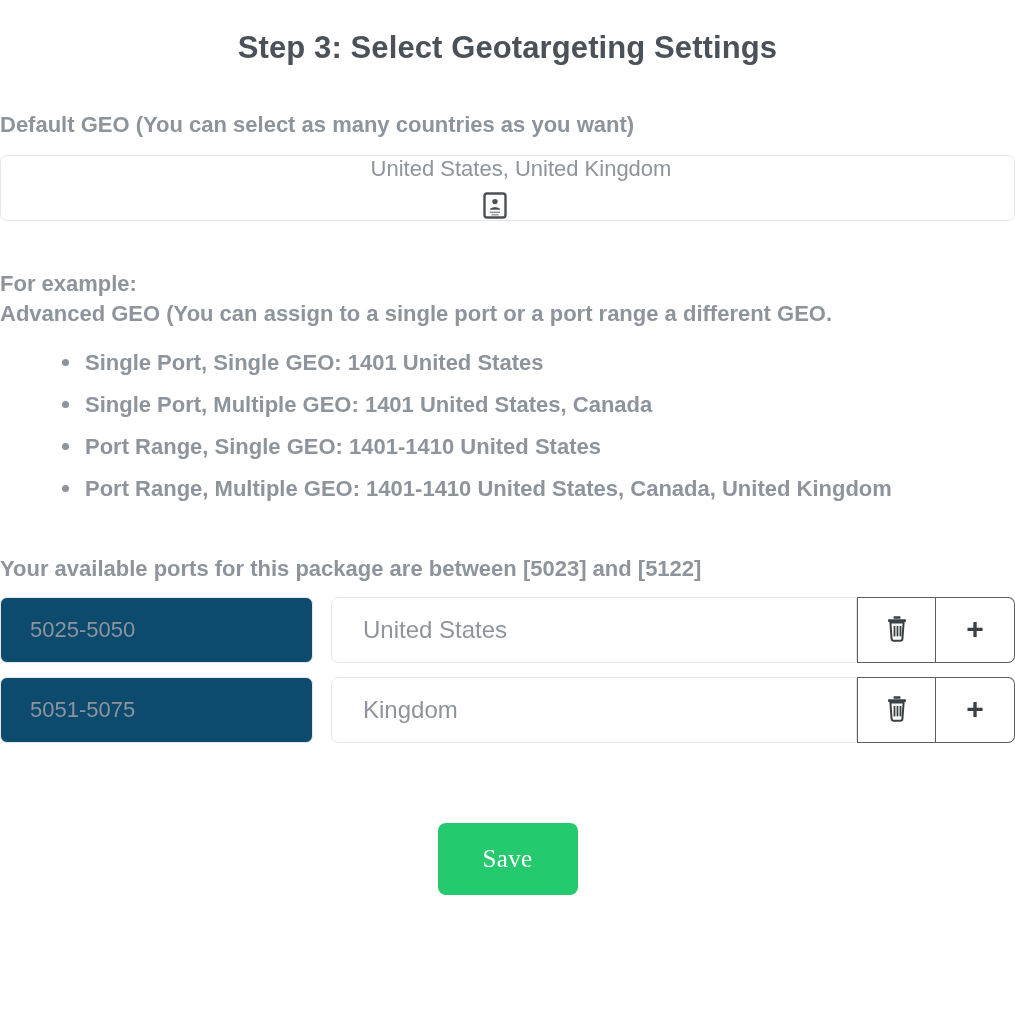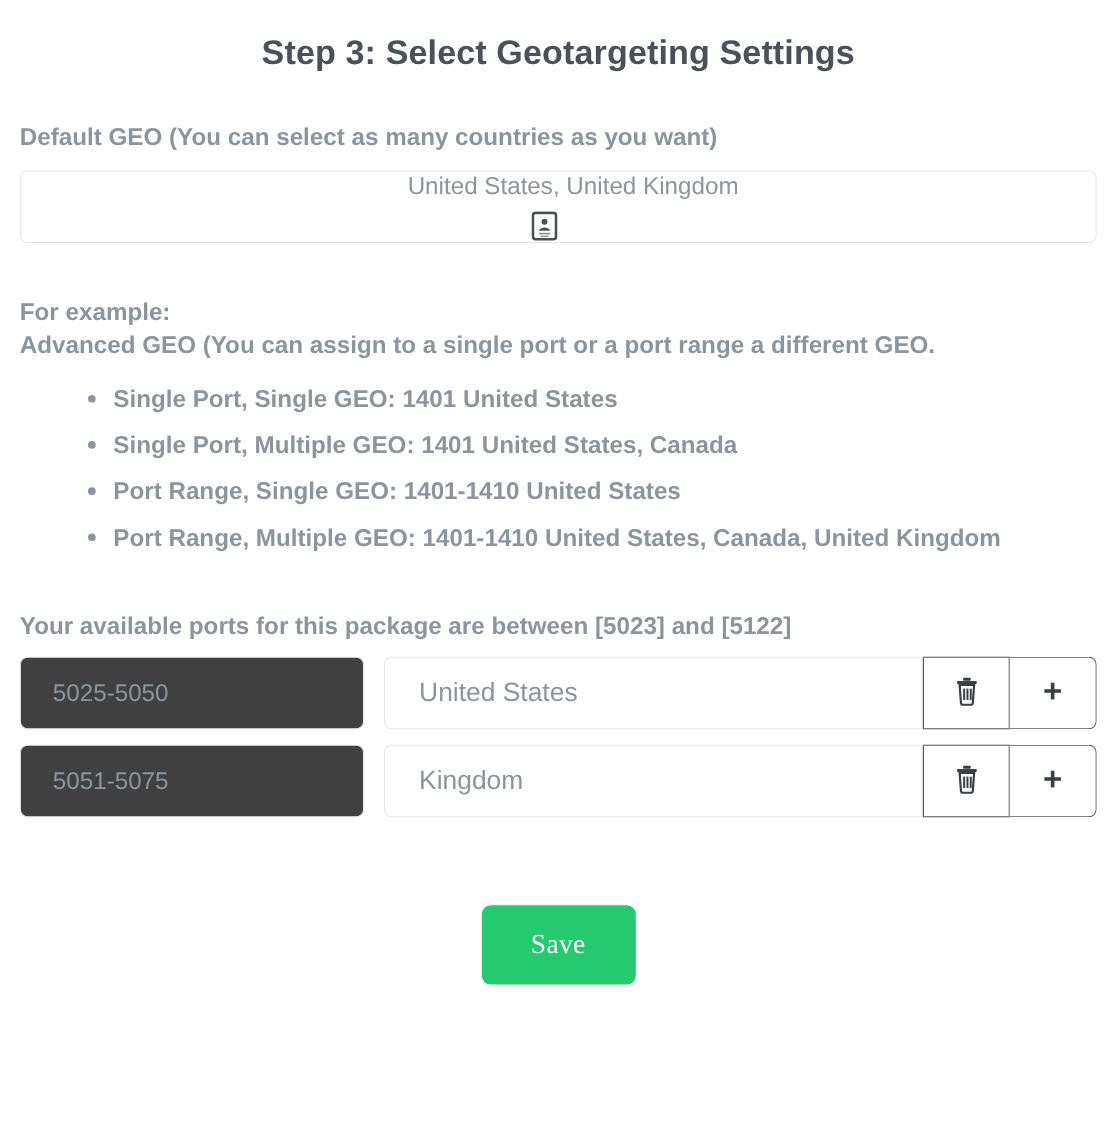--- a/index.html
+++ b/index.html
@@ -12,21 +12,21 @@
     background: #ffffff;
     font-family: "Liberation Sans", sans-serif;
     -webkit-font-smoothing: antialiased;
   }
   .page {
     position: relative;
     width: 1015px;
     height: 1024px;
     background: #ffffff;
     overflow: hidden;
-    padding: 0 18px;
+    padding: 0 0;
   }
 
   
   .page-title {
     margin: 0;
     padding-top: 28px;
     text-align: center;
     font-size: 31px;
     font-weight: 600;
     color: #4a5159;
@@ -114,21 +114,21 @@
   .port-range-input {
     width: 313px;
     flex: 0 0 313px;
     border: 1px solid #e4e6e8;
     border-radius: 7px;
     display: flex;
     align-items: center;
     padding-left: 29px;
     font-size: 22px;
     color: #8d949c;
-    background: #404040;
+    background: #0c4a6e;
   }
   .port-country-group {
     flex: 1;
     margin-left: 18px;
     display: flex;
     align-items: stretch;
   }
   .port-country-input {
     flex: 1;
     border: 1px solid #e4e6e8;

